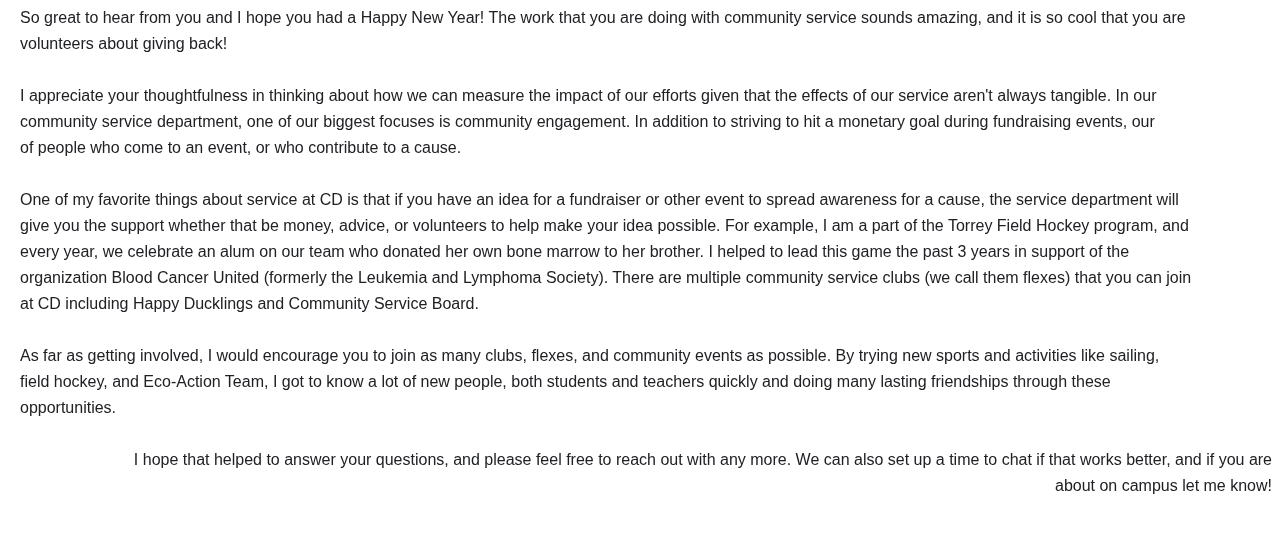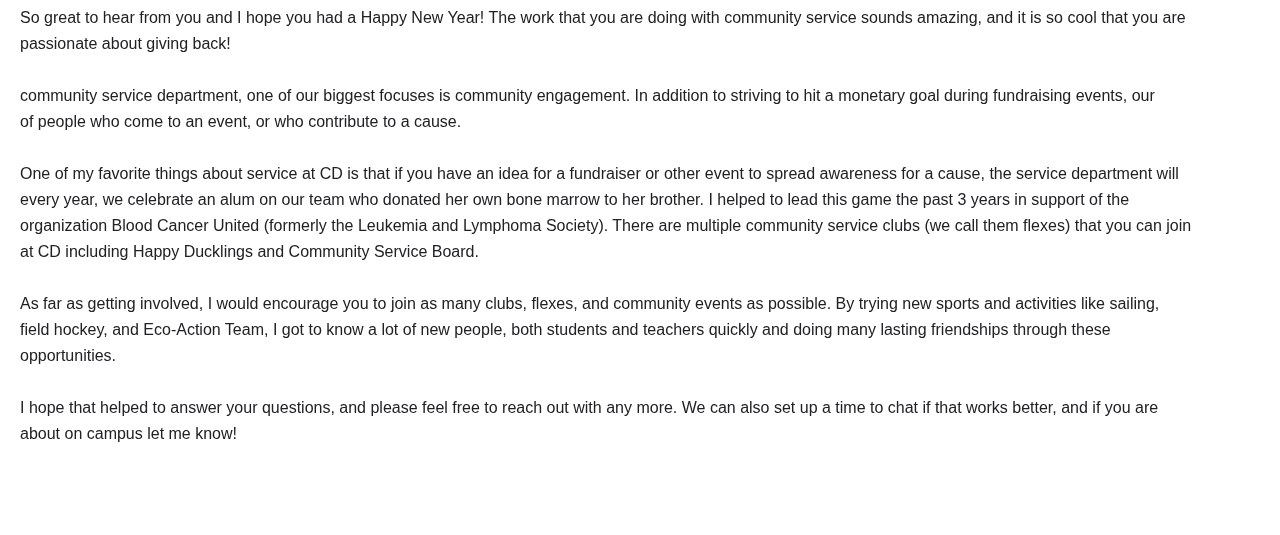--- a/index.html
+++ b/index.html
@@ -19,43 +19,46 @@
     font-size: 16px;
     line-height: 26px;
     color: #202124;
     -webkit-font-smoothing: antialiased;
   }
   .paragraph {
     margin: 0 0 26px 0;
   }
   .paragraph:last-child {
     margin-bottom: 0;
+    text-align: right;
   }
   .text-line {
     white-space: pre;   
     height: 26px;
   }
 </style>
 </head>
 <body>
 
 <div class="message-body">
 
   <div class="paragraph">
     <div class="text-line">So great to hear from you and I hope you had a Happy New Year! The work that you are doing with community service sounds amazing, and it is so cool that you are</div>
-    <div class="text-line">passionate about giving back!</div>
+    <div class="text-line">volunteers about giving back!</div>
   </div>
 
   <div class="paragraph">
+    <div class="text-line">I appreciate your thoughtfulness in thinking about how we can measure the impact of our efforts given that the effects of our service aren't always tangible. In our</div>
     <div class="text-line">community service department, one of our biggest focuses is community engagement. In addition to striving to hit a monetary goal during fundraising events, our</div>
     <div class="text-line">of people who come to an event, or who contribute to a cause.</div>
   </div>
 
   <div class="paragraph">
     <div class="text-line">One of my favorite things about service at CD is that if you have an idea for a fundraiser or other event to spread awareness for a cause, the service department will</div>
+    <div class="text-line">give you the support whether that be money, advice, or volunteers to help make your idea possible. For example, I am a part of the Torrey Field Hockey program, and</div>
     <div class="text-line">every year, we celebrate an alum on our team who donated her own bone marrow to her brother. I helped to lead this game the past 3 years in support of the</div>
     <div class="text-line">organization Blood Cancer United (formerly the Leukemia and Lymphoma Society). There are multiple community service clubs (we call them flexes) that you can join</div>
     <div class="text-line">at CD including Happy Ducklings and Community Service Board.</div>
   </div>
 
   <div class="paragraph">
     <div class="text-line">As far as getting involved, I would encourage you to join as many clubs, flexes, and community events as possible. By trying new sports and activities like sailing,</div>
     <div class="text-line">field hockey, and Eco-Action Team, I got to know a lot of new people, both students and teachers quickly and doing many lasting friendships through these</div>
     <div class="text-line">opportunities.</div>
   </div>

